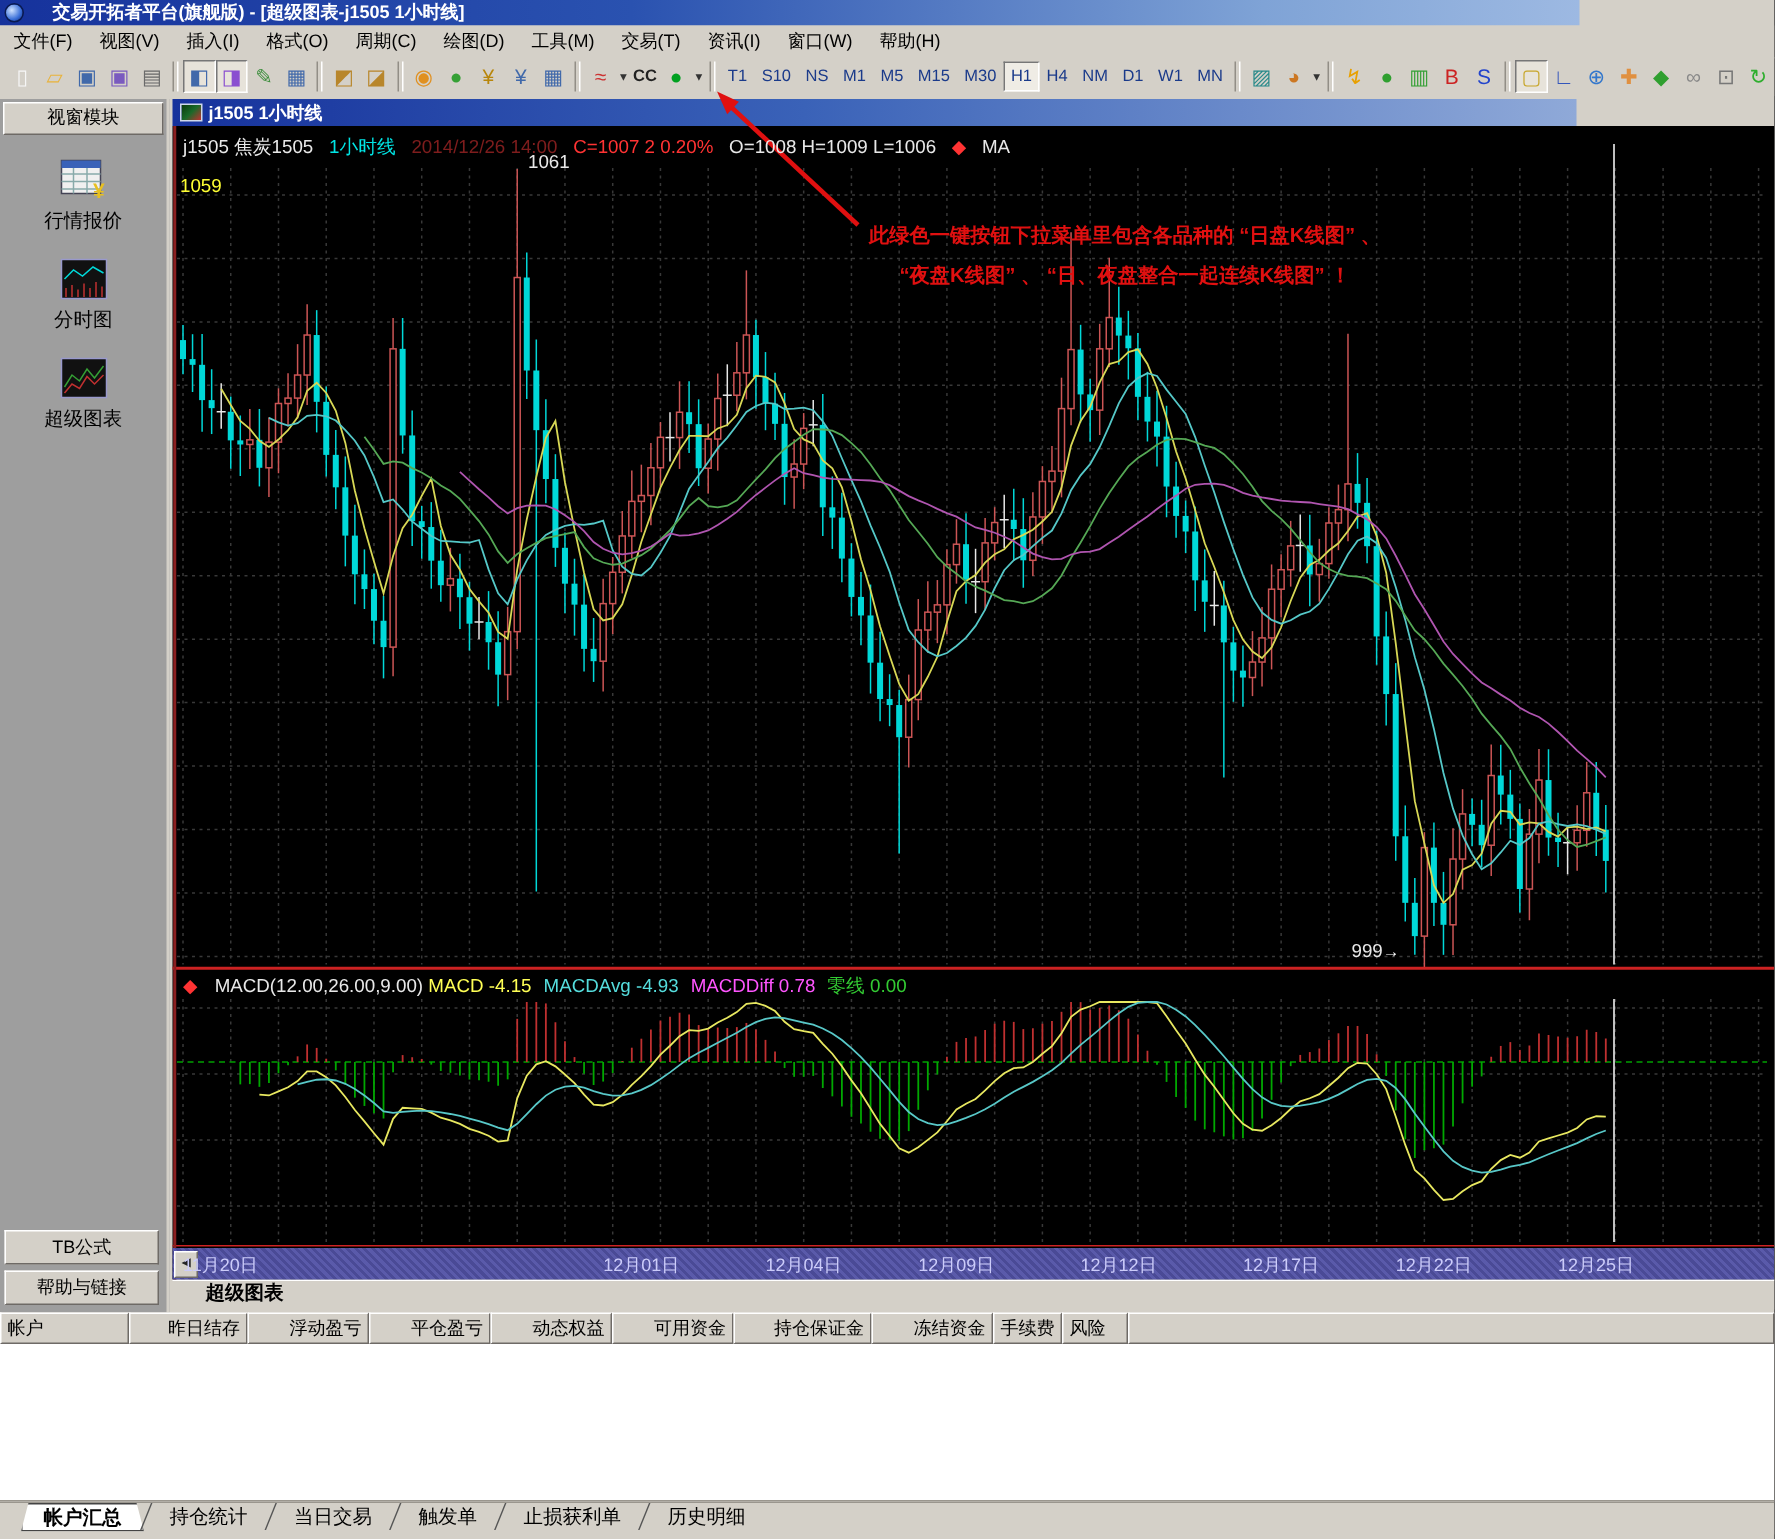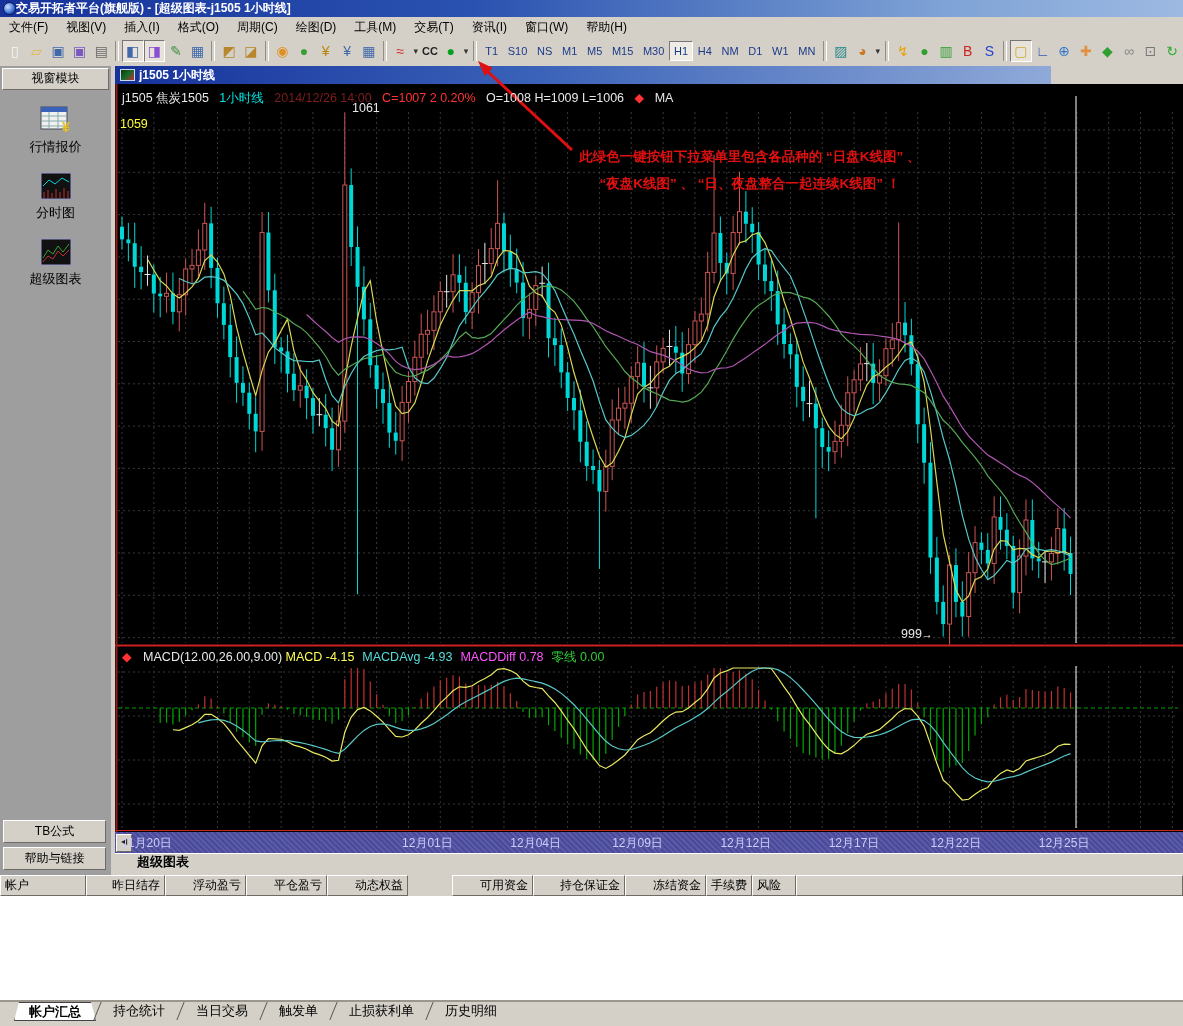--- a/index.html
+++ b/index.html
@@ -1,22 +1,22 @@
 <!DOCTYPE html>
 <html><head>
 <meta charset="utf-8">
 <style>
   html,body{margin:0;padding:0;background:#555;}
   #app{position:relative;width:1183px;height:1026px;background:#d4d0c8;overflow:hidden;
        font-family:"Liberation Sans","DejaVu Sans",sans-serif;font-size:12px;color:#000;}
   .abs{position:absolute;}
   
-  #titlebar{left:0;top:0;width:1183px;height:17px;
+  #titlebar{left:0;top:0;width:1053px;height:17px;
     background:linear-gradient(to right,#16329c,#2a52b0 40%,#7fa3d6 80%,#9db9e2);
-    color:#fff;font-weight:bold;font-size:12px;line-height:17px;padding-left:16px;box-sizing:border-box;white-space:nowrap;}
+    color:#fff;font-weight:bold;font-size:12px;line-height:17px;padding-left:35px;box-sizing:border-box;white-space:nowrap;}
   #app-icon{left:3px;top:2px;width:13px;height:13px;border-radius:50%;
     background:radial-gradient(circle at 35% 35%,#cfe2ff,#3a6fd8 60%,#10246e);border:1px solid #0a1a50;box-sizing:border-box;}
   
   #menubar{left:0;top:17px;width:1183px;height:21px;background:#d4d0c8;border-bottom:1px solid #b8b4ac;display:flex;align-items:stretch;}
   .menu-item{padding:0 9px;line-height:20px;font-size:12px;cursor:default;}
   
   #toolbar{left:0;top:38px;width:1183px;height:26px;background:#d4d0c8;display:flex;align-items:center;padding-left:4px;box-sizing:border-box;}
   .tb-sep{width:2px;height:20px;margin:0 3px;border-left:1px solid #928e86;border-right:1px solid #fff;}
   .tb-btn{width:22px;height:22px;display:flex;align-items:center;justify-content:center;
     border:1px solid transparent;font-size:14px;line-height:1;cursor:default;box-sizing:border-box;}
@@ -242,21 +242,21 @@
   <div id="tabstrip1" class="abs">
     <div class="tab1">超级图表</div>
   </div>
 
   <div id="table-header" class="abs">
       <div class="th" style="width: 86px;">帐户</div>
       <div class="th num" style="width: 79px;">昨日结存</div>
       <div class="th num" style="width: 81px;">浮动盈亏</div>
       <div class="th num" style="width: 81px;">平仓盈亏</div>
       <div class="th num" style="width: 81px;">动态权益</div>
-      <div class="th num" style="width: 81px; margin-left: 44px;">可用资金</div>
+      <div class="th num" style="width: 81px;">可用资金</div>
       <div class="th num" style="width: 92px;">持仓保证金</div>
       <div class="th num" style="width: 81px;">冻结资金</div>
       <div class="th num" style="width: 46px;">手续费</div>
       <div class="th" style="width: 44px;">风险</div>
       <div class="th" style="flex: 1 1 0%;"></div>
     </div>
   <div id="table-body" class="abs"></div>
 
   <div id="bottom-tabs" class="abs">
       <div class="btab active">帐户汇总</div>

